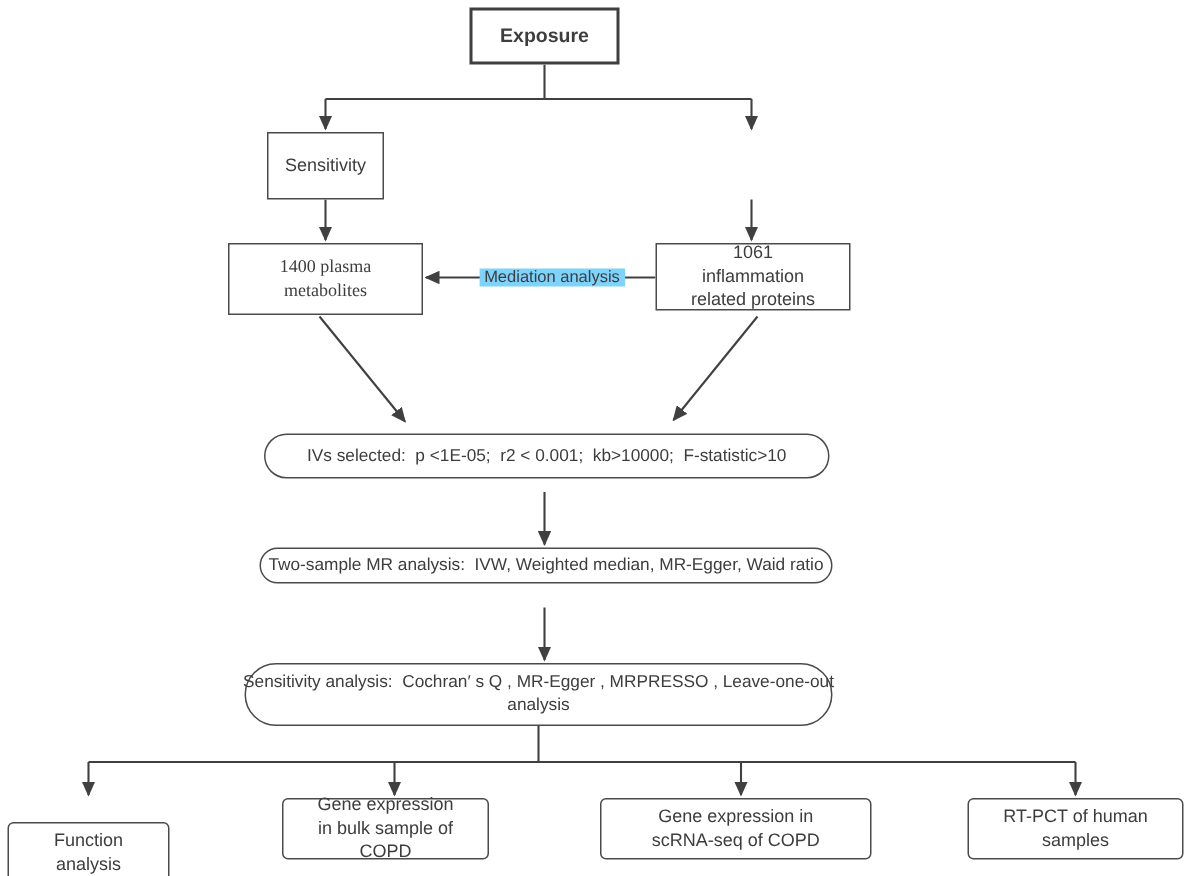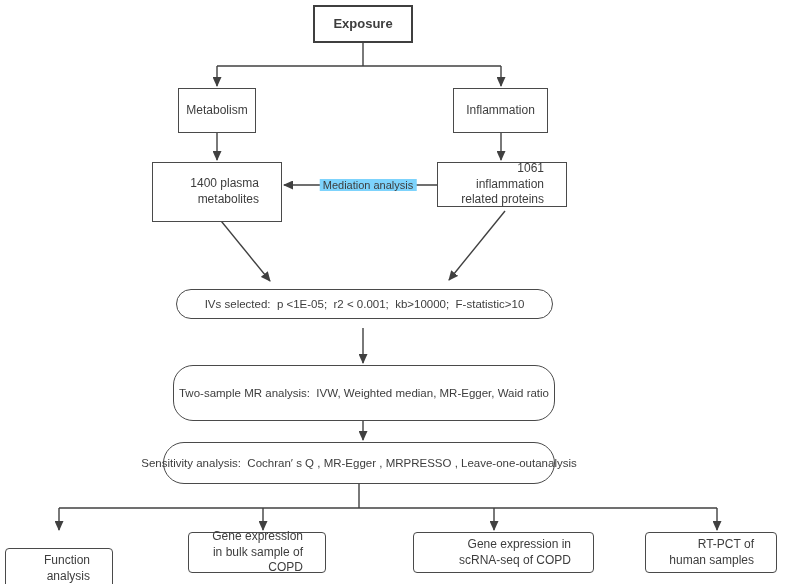--- a/index.html
+++ b/index.html
@@ -11,50 +11,50 @@
     color:#3d3d3d;
     overflow:hidden;
   }
   #wires{position:absolute;left:0;top:0;width:799px;height:584px;}
   .node{
     position:absolute;
     box-sizing:border-box;
     background:#ffffff;
     border:1.5px solid #4a4a4a;
     display:flex;align-items:center;justify-content:center;
-    text-align:right;
+    text-align:center;
     font-size:12px;line-height:1.3;
     padding:2px 22px;
   }
   .node.title{border-width:2px;border-color:#3f3f3f;font-weight:bold;font-size:13px;}
   .node.pill{border-radius:20px;font-size:11.5px;white-space:pre;}
-  .node.pill-wrap{border-radius:21px;font-size:11.5px;flex-direction:row;}
+  .node.pill-wrap{border-radius:21px;font-size:11.5px;flex-direction:column;}
   .node.pill-wrap .ln{white-space:pre;display:block;}
   .node.rounded{border-radius:4px;}
   .floating-label{
     position:absolute;
     transform:translate(-50%,-50%);
     background:#7dd3fc;
     padding:0 3px;
     font-size:11px;
     white-space:nowrap;
   }
   
   #n-exposure    {left:313px;top:5px;  width:100px;height:38px;}
   #n-metabolism  {left:178px;top:88px; width:78px; height:45px;}
   #n-inflammation{left:453px;top:88px; width:95px; height:45px;}
-  #n-metabolites {left:152px;top:162px;width:130px;height:60px;}
+  #n-metabolites {left:152px;top:162px;width:130px;height:48px;font-family:Liberation Serif, serif;}
   #n-proteins    {left:437px;top:162px;width:130px;height:45px;}
   #n-ivs         {left:176px;top:289px;width:377px;height:30px;}
-  #n-mr          {left:173px;top:365px;width:382px;height:56px;}
+  #n-mr          {left:173px;top:365px;width:382px;height:24px;}
   #n-sensitivity {left:163px;top:442px;width:392px;height:42px;}
   #n-function    {left:5px;  top:532px;width:108px;height:41px;margin-top:16px;}
   #n-bulk        {left:188px;top:532px;width:138px;height:41px;}
-  #n-scrna       {left:413px;top:532px;width:181px;height:41px;}
-  #n-rtpct       {left:645px;top:532px;width:132px;height:41px;}
+  #n-scrna       {left:400px;top:532px;width:181px;height:41px;}
+  #n-rtpct       {left:645px;top:532px;width:144px;height:41px;}
   #lbl-mediation {left:368px;top:185px;}
 </style>
 </head>
 <body>
 
 <div id="canvas">
 
   <svg id="wires" viewBox="0 0 799 584" xmlns="http://www.w3.org/2000/svg">
     <defs>
       <marker id="arrow" markerUnits="userSpaceOnUse" markerWidth="10" markerHeight="9" viewBox="0 0 10 9" refX="9" refY="4.5" orient="auto">
@@ -86,26 +86,23 @@
       <line x1="494" y1="508" x2="494" y2="530" marker-end="url(#arrow)"></line>
       <line x1="717" y1="508" x2="717" y2="530" marker-end="url(#arrow)"></line>
     </g>
   </svg>
 
   <div class="node title" id="n-exposure">
     <span>Exposure</span>
   </div>
 
   <div class="node" id="n-metabolism">
-    <span>Metabolism</span>
+    <span>Sensitivity</span>
   </div>
 
-  <div class="node" id="n-inflammation">
-    <span>Inflammation</span>
-  </div>
 
   <div class="node" id="n-metabolites">
     <span>1400 plasma metabolites</span>
   </div>
 
   <div class="node" id="n-proteins">
     <span>1061 inflammation related proteins</span>
   </div>
 
   <div class="floating-label" id="lbl-mediation">Mediation analysis</div>

